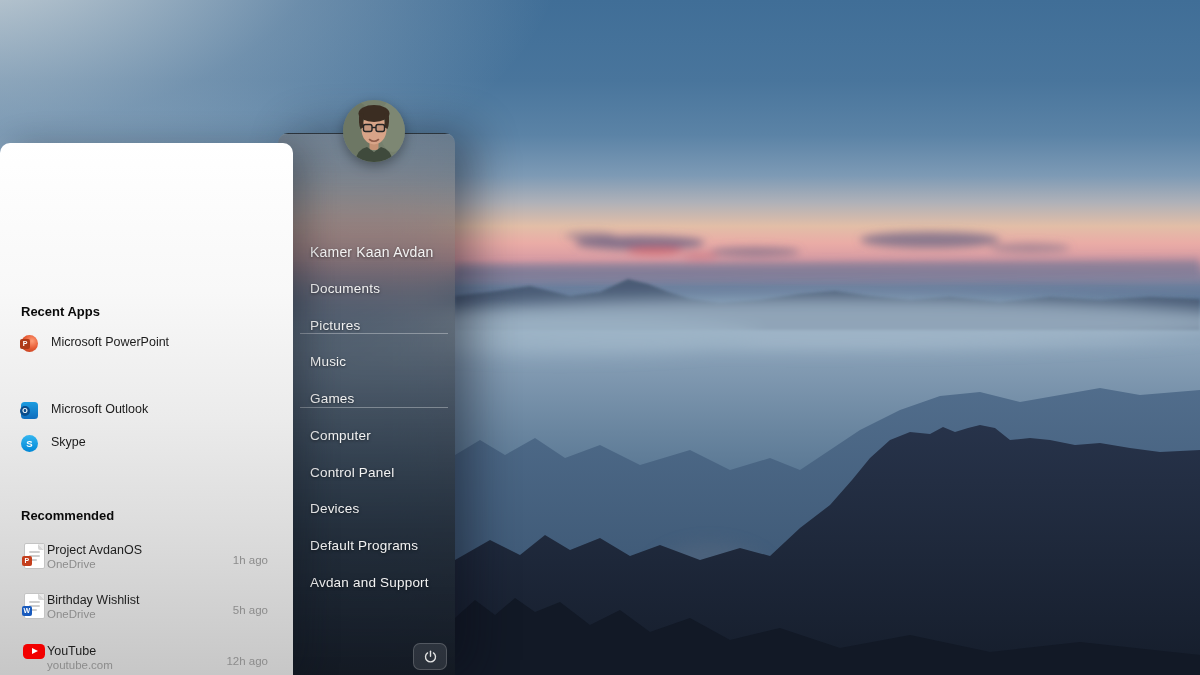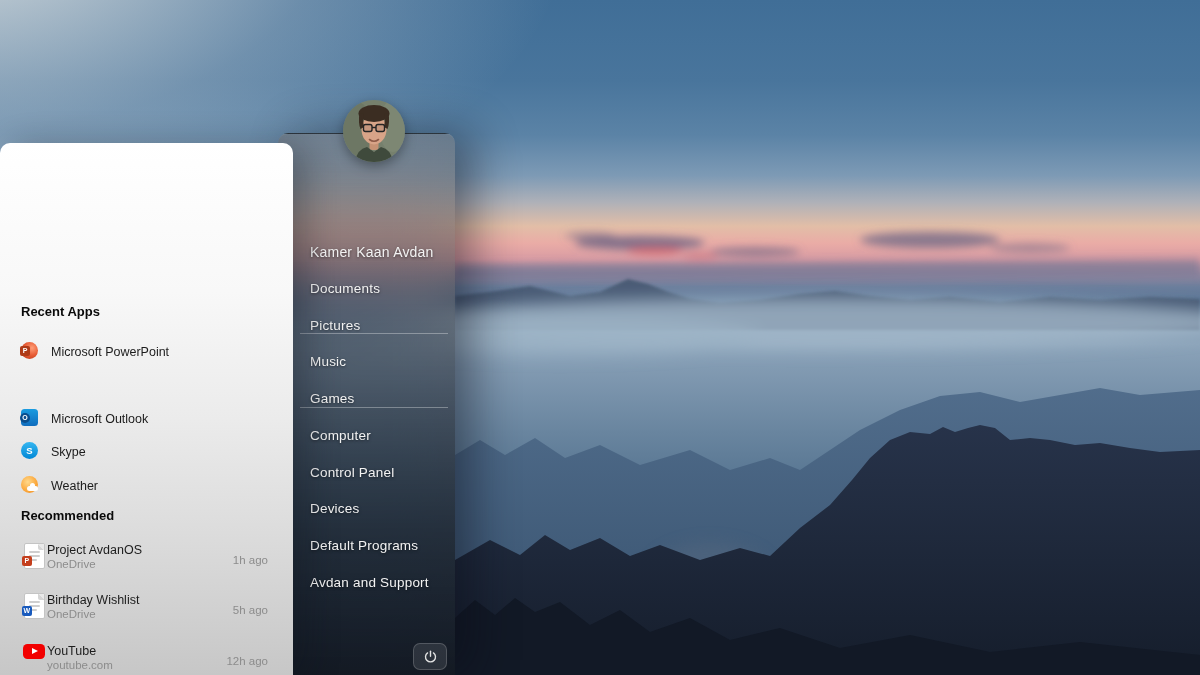--- a/index.html
+++ b/index.html
@@ -38,21 +38,21 @@
   
   .avatar{position:absolute;left:343px;top:100px;width:62px;height:62px;border-radius:50%;
     z-index:3;box-shadow:0 4px 12px rgba(0,0,0,.35);cursor:pointer;}
 
   
   .panel-light{position:absolute;left:0;top:143px;width:293px;bottom:0;z-index:2;
     border-radius:10px 10px 0 0;
     background:linear-gradient(180deg,#ffffff 0%,#f8f8f8 28%,#ebebeb 52%,#dadada 76%,#c7c7c7 100%);
     box-shadow:12px 4px 34px rgba(12,18,28,.33);}
   .sec-title{position:absolute;left:21px;font-size:13px;font-weight:700;color:#0a0a0a;cursor:default;}
-  .app-row{position:absolute;left:21px;width:250px;height:24px;display:flex;align-items:flex-end;gap:13px;cursor:pointer;}
+  .app-row{position:absolute;left:21px;width:250px;height:24px;display:flex;align-items:flex-start;gap:13px;cursor:pointer;}
   .app-label{font-size:12.5px;color:#1c1c1c;white-space:nowrap;}
 
   
   .tile{width:17px;height:17px;flex:0 0 17px;border-radius:4px;position:relative;
         display:flex;align-items:center;justify-content:center;box-sizing:border-box;}
   .badge{position:absolute;left:-1px;top:3.5px;width:10px;height:10px;border-radius:2px;
          color:#fff;font-size:7px;font-weight:bold;line-height:10px;text-align:center;}
   .center-letter{font-weight:bold;color:#fff;font-size:9.5px;line-height:1;}
   .tile-ppt{border-radius:50%;background:radial-gradient(circle at 65% 35%,#ff9e78,#e85e37 45%,#c43e1c 82%);}
   .tile-ppt .badge{background:#ae3a17;}
@@ -204,26 +204,20 @@
         <span class="badge">O</span>
         </span>
       <span class="app-label">Microsoft Outlook</span>
     </div>
     <div class="app-row" style="top:292px">
       <span class="tile tile-skype">
         <span class="center-letter">S</span>
         </span>
       <span class="app-label">Skype</span>
     </div>
-    <div class="app-row" style="top:326px">
-      <span class="tile tile-weather">
-        <span class="cloud"></span>
-        </span>
-      <span class="app-label">Weather</span>
-    </div>
 
     <div class="sec-title" style="top:365px">Recommended</div>
 
     <div class="rec-row" style="top:400px">
       <span class="rec-icon">
           <span class="doc">
         <span class="line l1"></span>
             <span class="line l2"></span>
             <span class="line l3"></span>
         <span class="dbadge dbadge-ppt">P</span>

